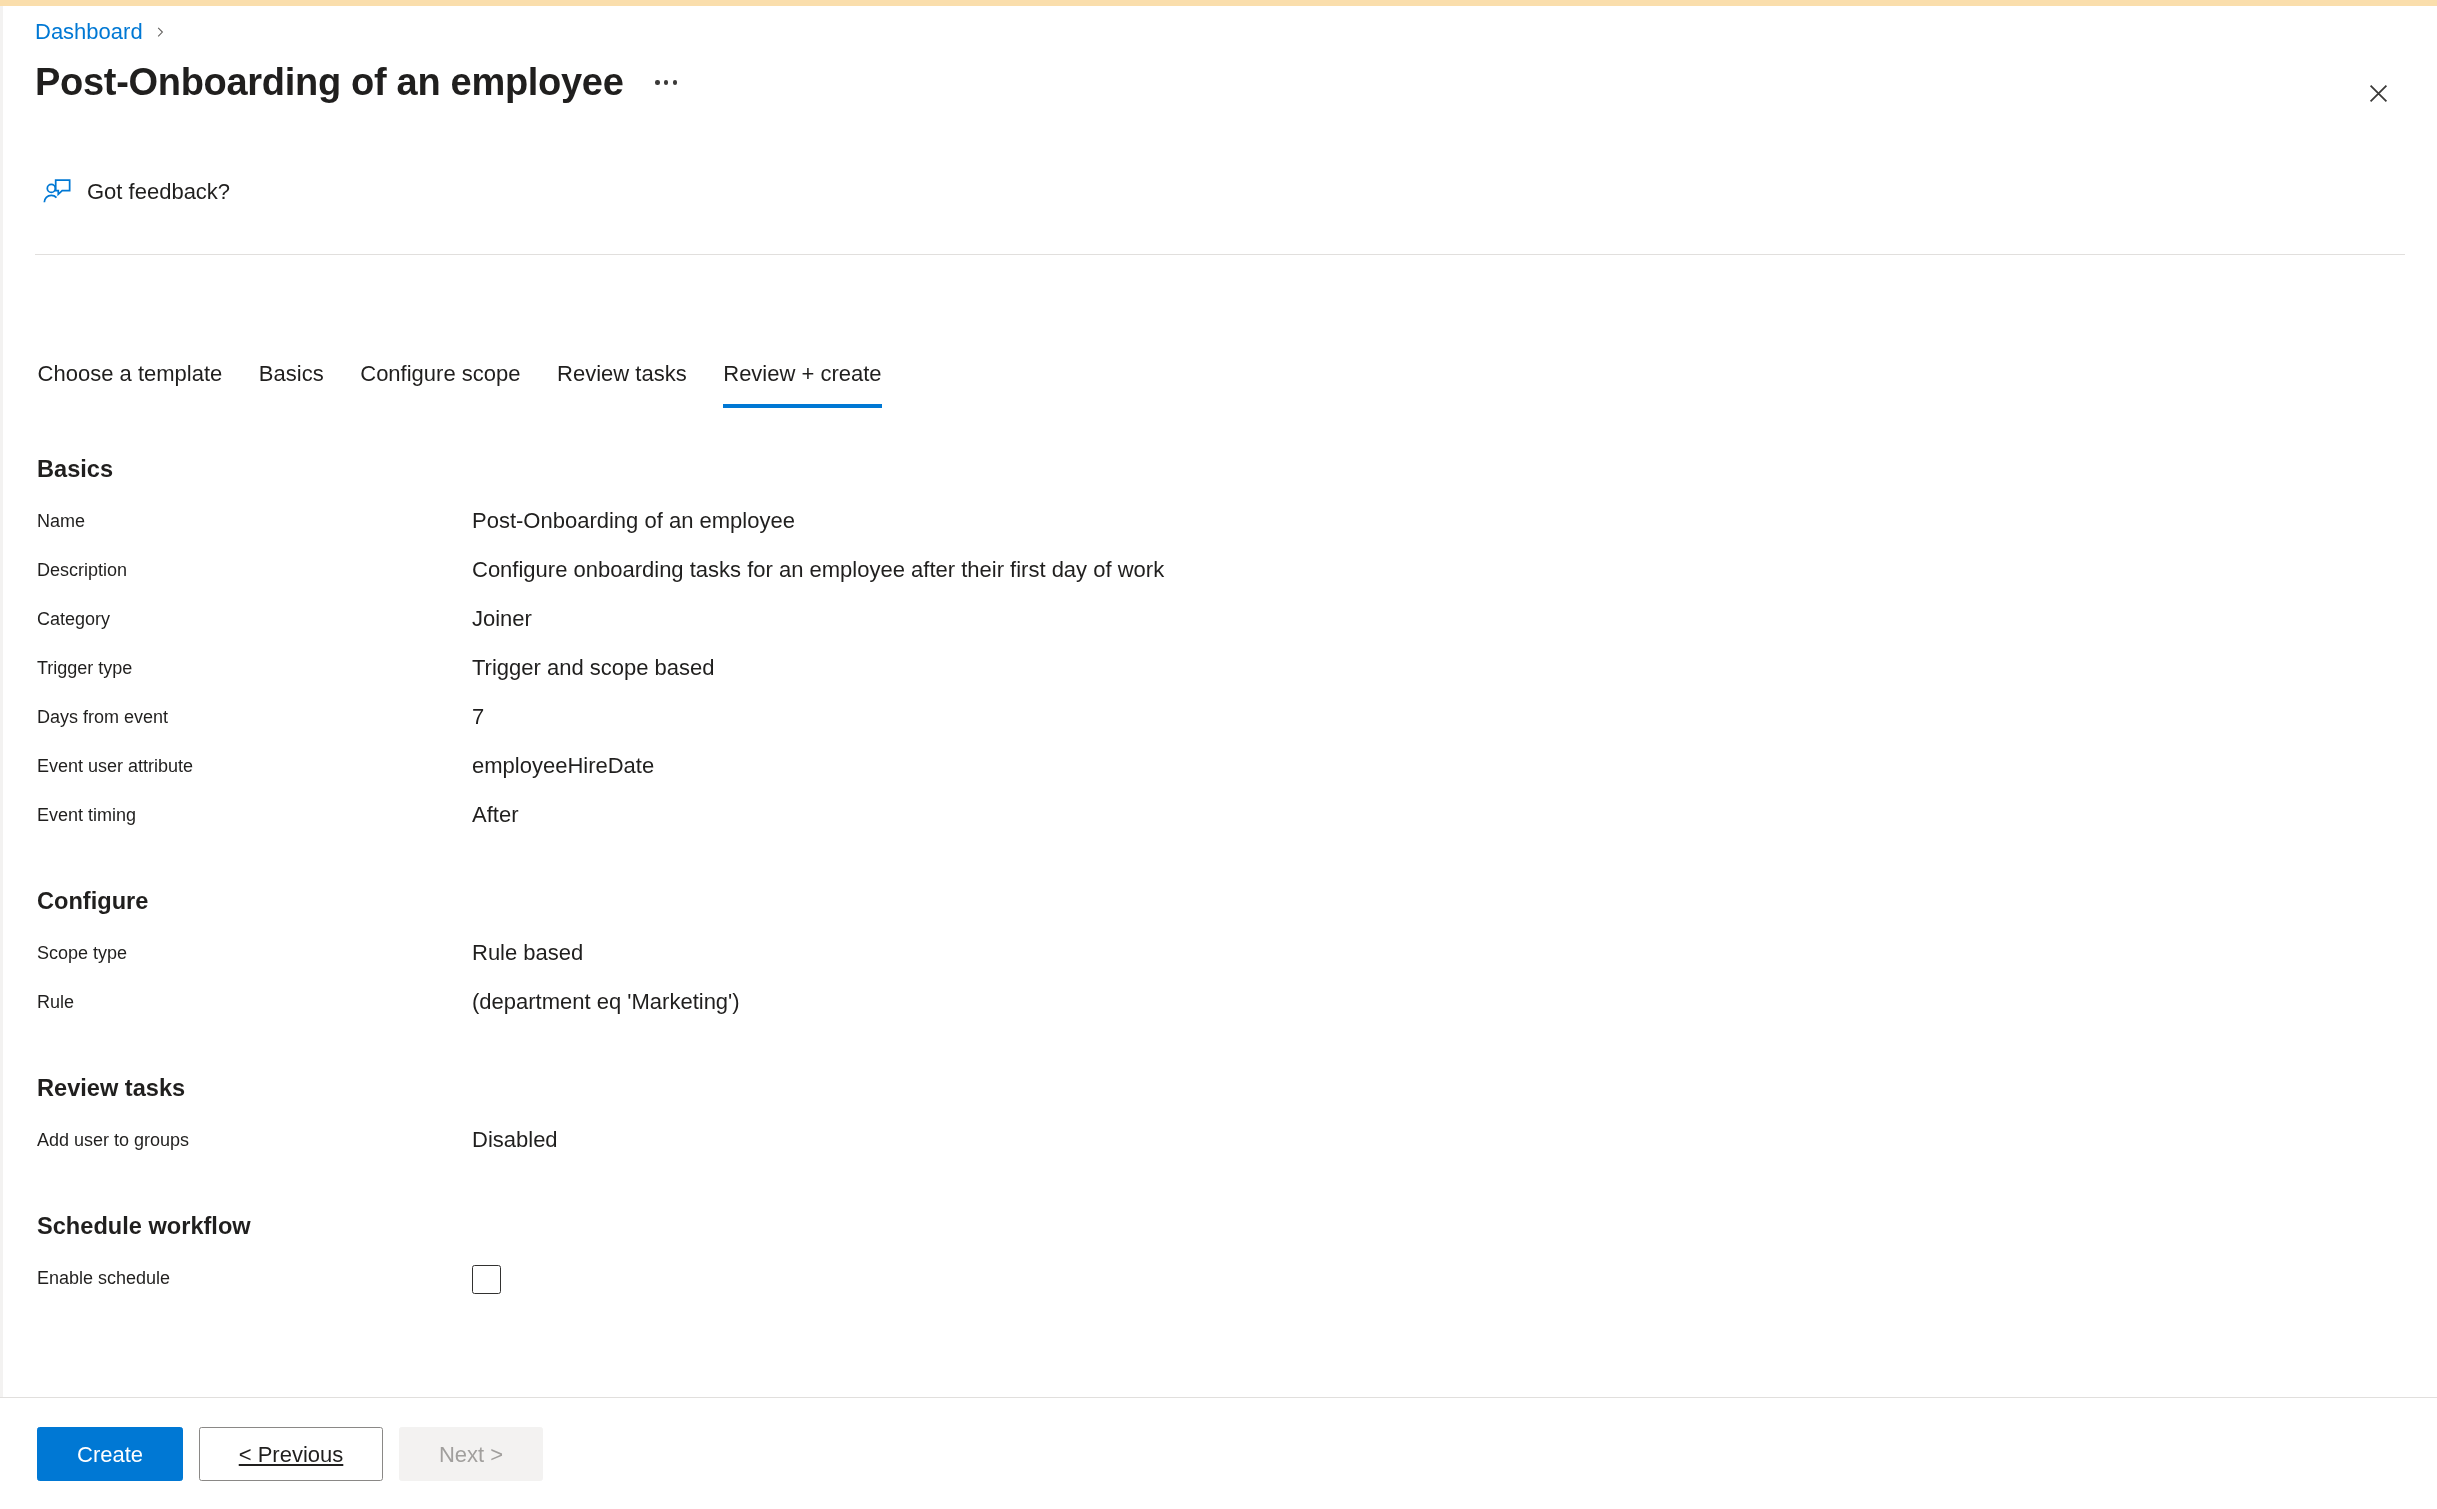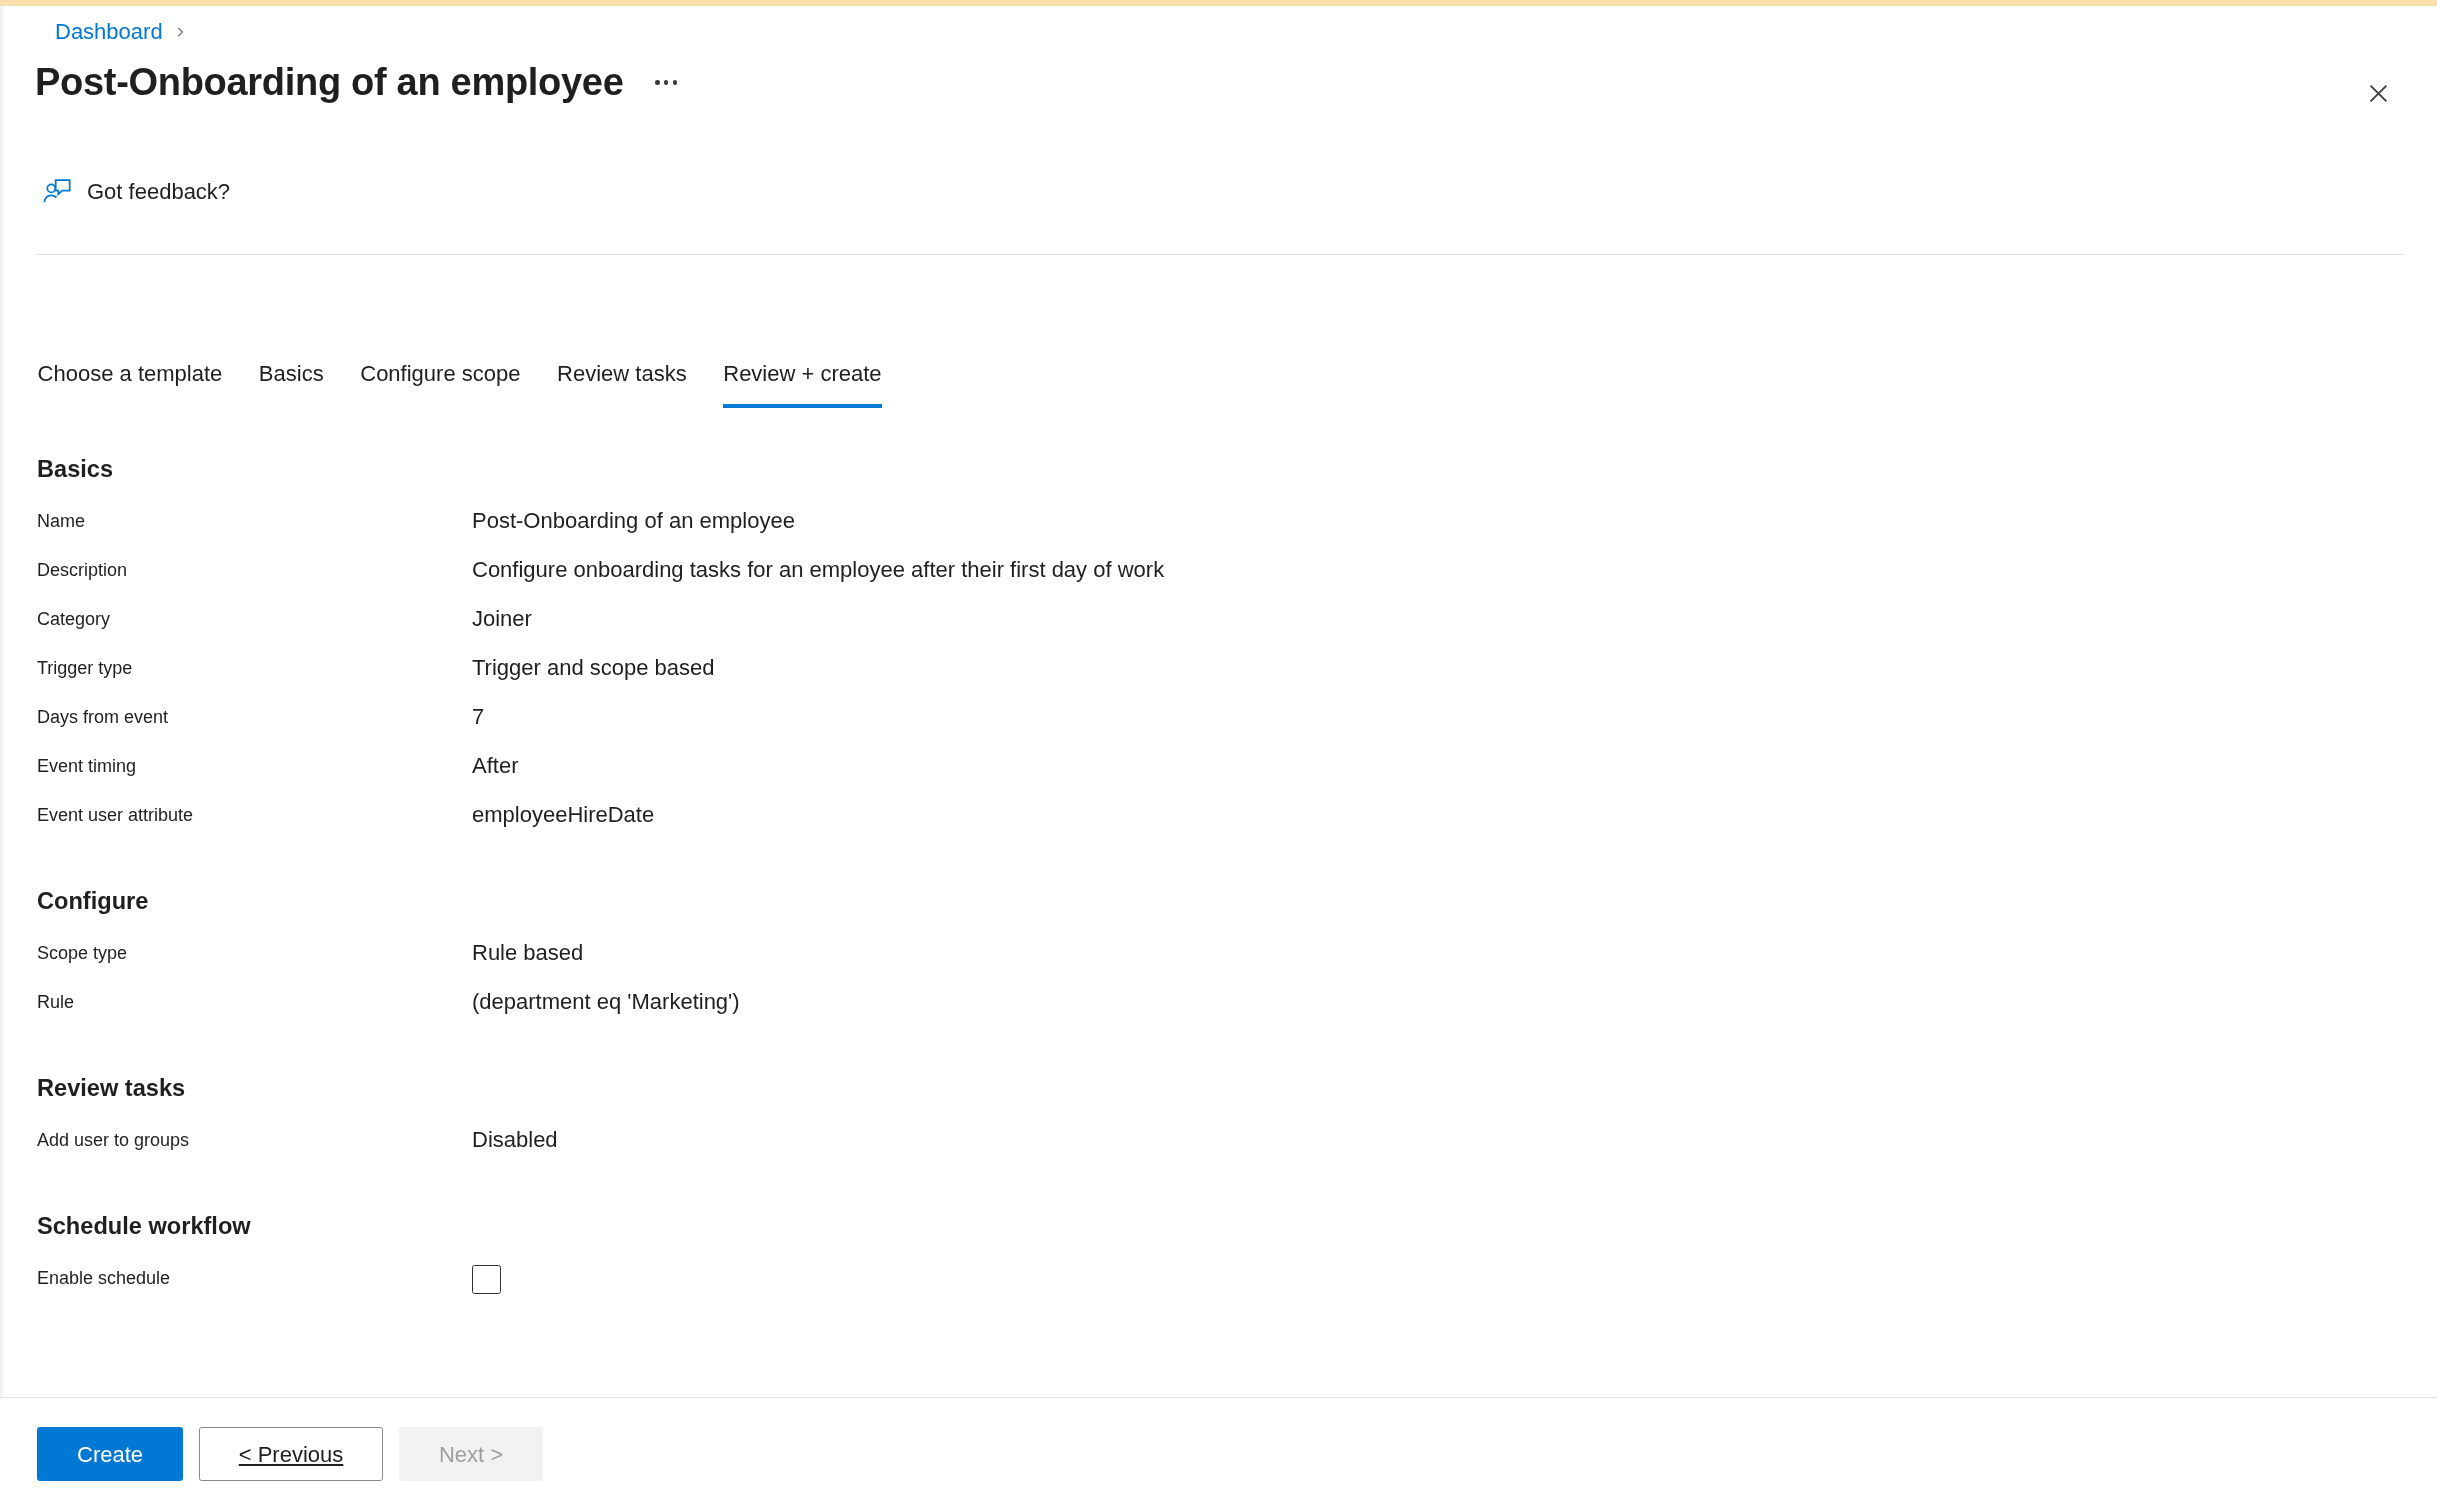--- a/index.html
+++ b/index.html
@@ -49,21 +49,20 @@
 
   .breadcrumb {
     position: absolute;
     top: 12.2px;
     left: 35px;
     display: flex;
     align-items: center;
     gap: 11.4px;
     font-size: 22px;
     line-height: 28px;
-    margin-left: 20px;
   }
   .breadcrumb-link {
     color: #0078d4;
     cursor: pointer;
     white-space: nowrap;
   }
   .breadcrumb-chevron {
     display: block;
     width: 12.2px;
     height: 12.2px;
@@ -399,26 +398,26 @@
         </div>
         <div class="kv-row">
           <div class="kv-key">Trigger type</div>
           <div class="kv-val">Trigger and scope based</div>
         </div>
         <div class="kv-row">
           <div class="kv-key">Days from event</div>
           <div class="kv-val">7</div>
         </div>
         <div class="kv-row">
+          <div class="kv-key">Event user attribute</div>
+          <div class="kv-val">employeeHireDate</div>
+        </div>
+        <div class="kv-row">
           <div class="kv-key">Event timing</div>
           <div class="kv-val">After</div>
-        </div>
-        <div class="kv-row">
-          <div class="kv-key">Event user attribute</div>
-          <div class="kv-val">employeeHireDate</div>
         </div>
       </div>
       <div class="section">
         <div class="section-heading">Configure</div>
         <div class="kv-row">
           <div class="kv-key">Scope type</div>
           <div class="kv-val">Rule based</div>
         </div>
         <div class="kv-row">
           <div class="kv-key">Rule</div>

